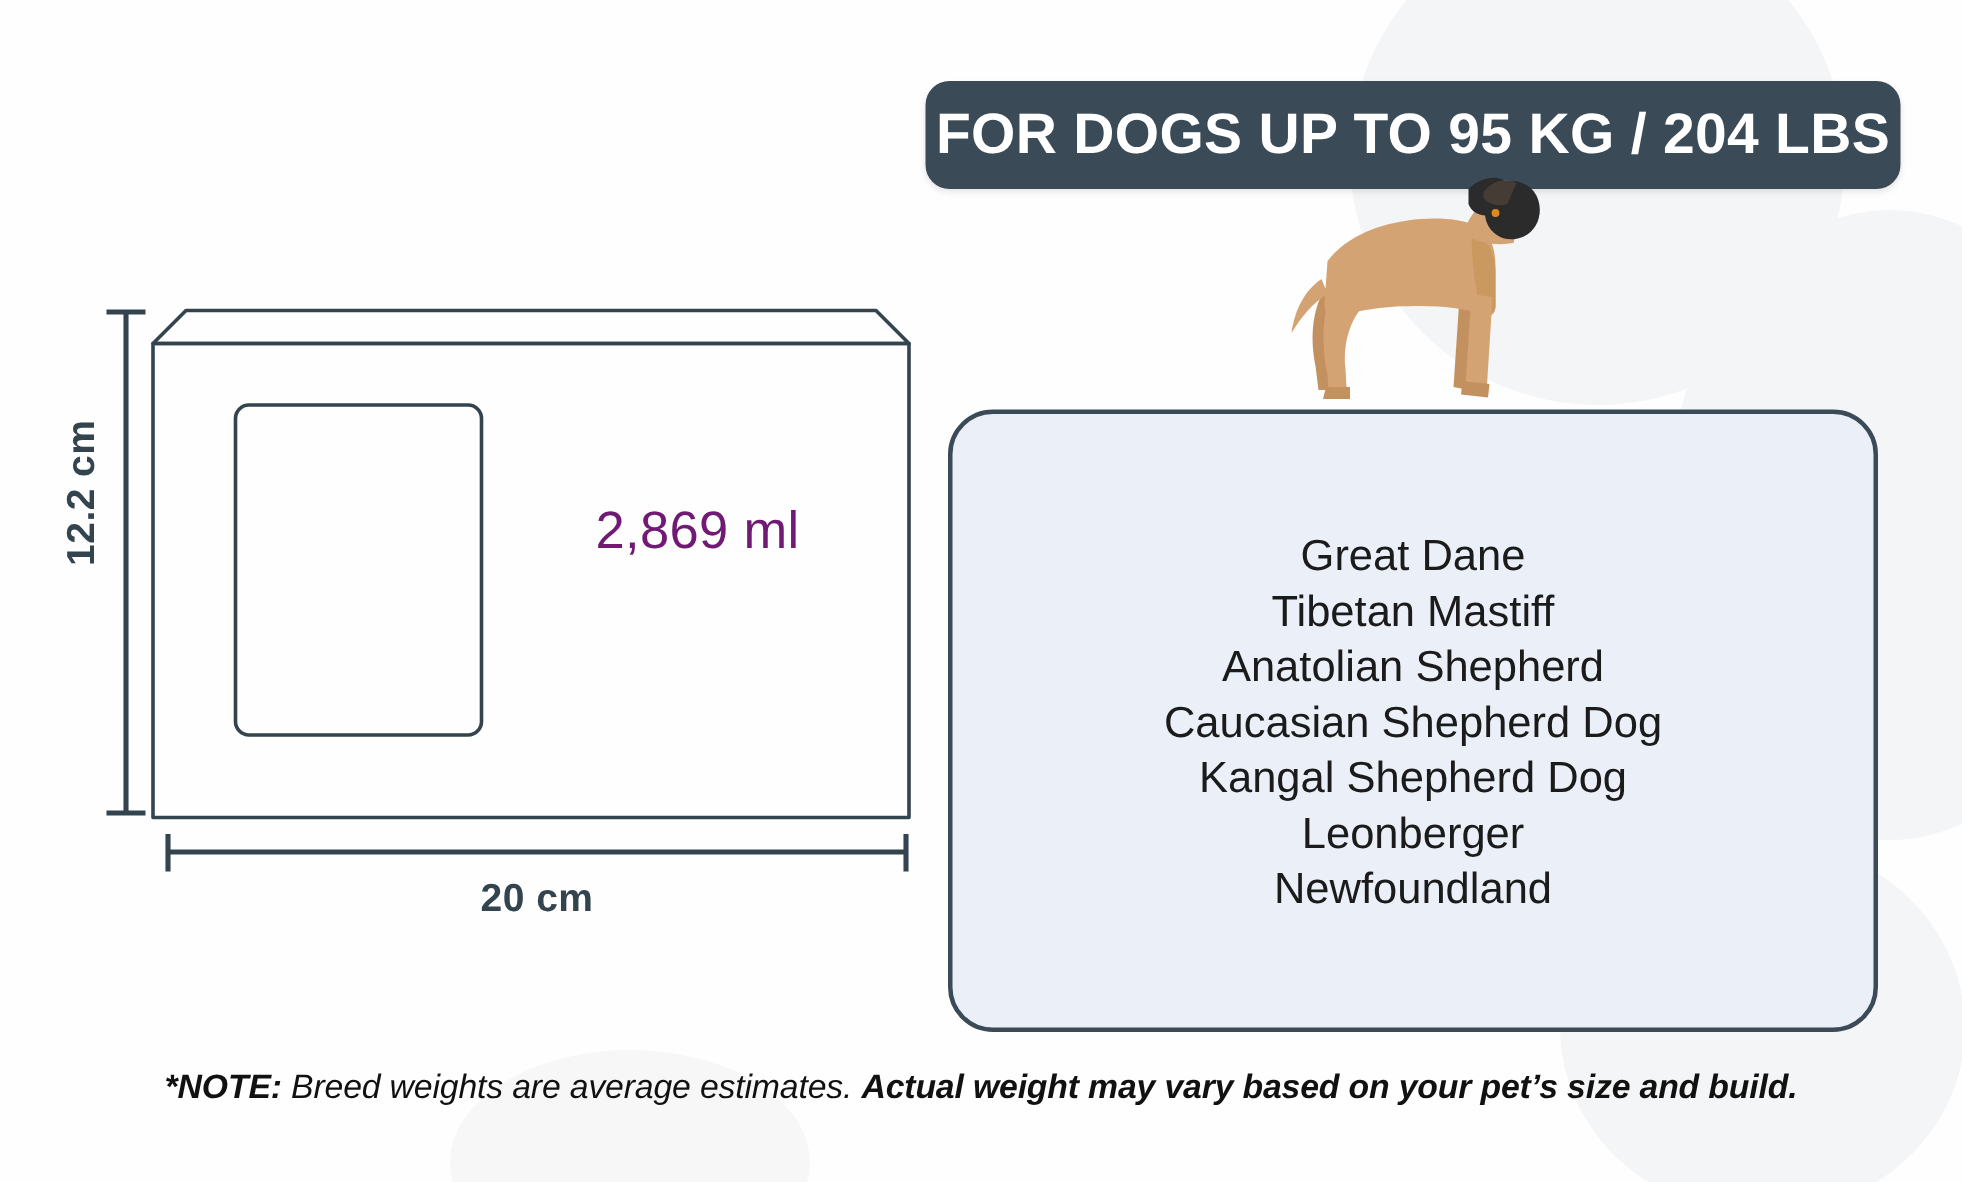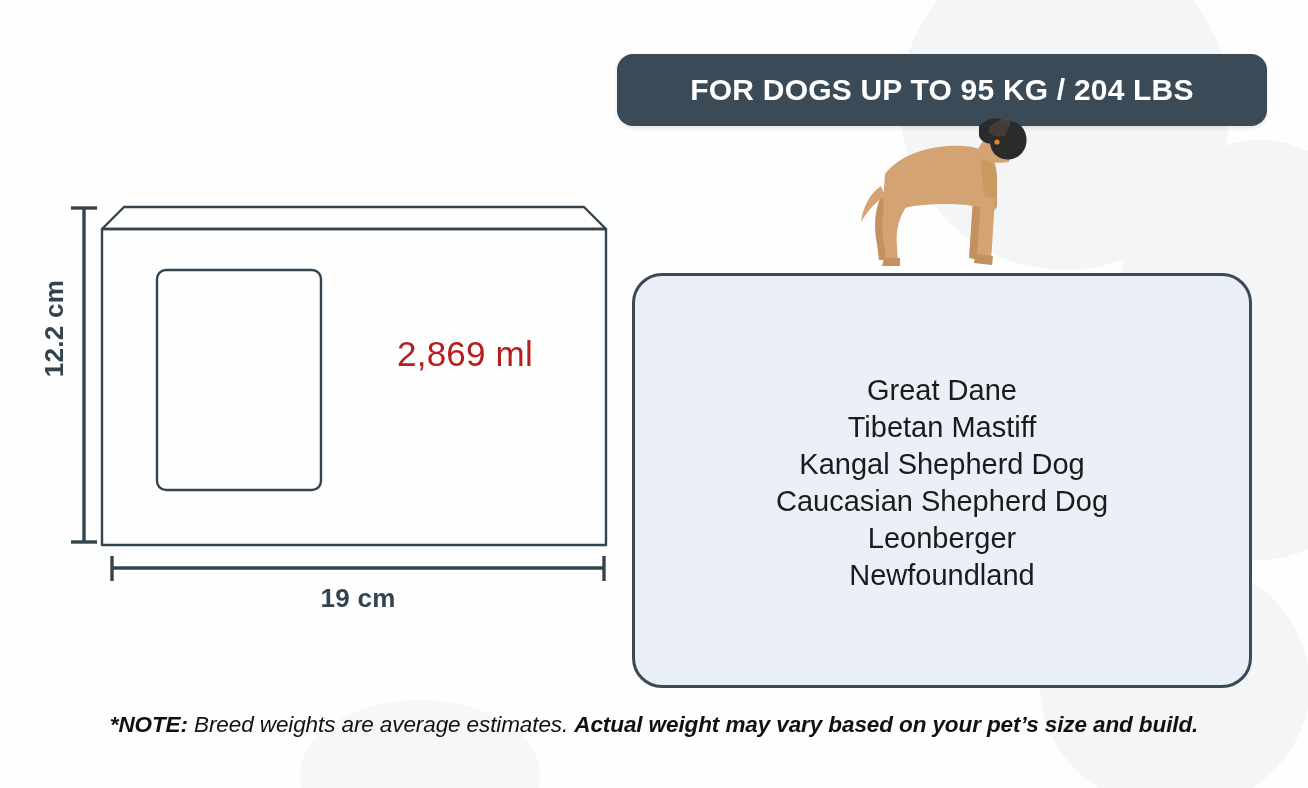--- a/index.html
+++ b/index.html
@@ -40,21 +40,21 @@
     width: 630px; height: 660px;
   }
   #box-svg { position: absolute; left: 0; top: 0; }
 
   .vol-text {
     position: absolute;
     left: 340px;
     top: 332px;
     width: 250px;
     text-align: center;
-    color: #b91c1c;
+    color: #701a75;
     font-size: 35px;
     font-weight: 500;
     line-height: 1.28;
     letter-spacing: 0.2px;
   }
 
   .dim-label {
     position: absolute;
     color: #33444f;
     font-size: 26px;
@@ -84,21 +84,21 @@
     height: 72px;
     background: #3a4a57;
     border-radius: 16px;
     display: flex;
     align-items: center;
     justify-content: center;
     box-shadow: 0 2px 4px rgba(0,0,0,0.10);
   }
   #header-title {
     color: #ffffff;
-    font-size: 30px;
+    font-size: 38px;
     font-weight: 700;
     letter-spacing: 0.2px;
     white-space: nowrap;
   }
 
   #dog-illustration {
     position: absolute;
     left: 855px;
     top: 112px;
     width: 175px;
@@ -179,21 +179,21 @@
         <line x1="112" y1="556" x2="112" y2="581"></line>
         <line x1="604" y1="556" x2="604" y2="581"></line>
       </g>
     </svg>
 
     <div class="vol-text">
       <div>2,869 ml</div>
     </div>
 
     <div class="dim-label" id="height-label">12.2 cm</div>
-    <div class="dim-label" id="width-label">19 cm</div>
+    <div class="dim-label" id="width-label">20 cm</div>
   </div>
 
   <div id="header-pill">
     <span id="header-title">FOR DOGS UP TO 95 KG / 204 LBS</span>
   </div>
 
   <svg id="dog-illustration" viewBox="0 0 175 162">
     <g>
 
       <path d="M30 78 C20 92 18 112 22 132 L24 148 L34 148 L33 130 C32 114 38 100 46 92 Z" fill="#c2915f"></path>
@@ -226,22 +226,23 @@
 
       <path d="M134 16 C140 8 150 6 156 10 L150 24 C144 26 137 24 134 20 Z" fill="#d4a373" opacity="0.15"></path>
 
       <circle cx="142" cy="30" r="2.6" fill="#e08a1e"></circle>
     </g>
   </svg>
 
   <div id="breed-panel">
     <div class="breed-item">Great Dane</div>
     <div class="breed-item">Tibetan Mastiff</div>
+    <div class="breed-item">Anatolian Shepherd</div>
+    <div class="breed-item">Caucasian Shepherd Dog</div>
     <div class="breed-item">Kangal Shepherd Dog</div>
-    <div class="breed-item">Caucasian Shepherd Dog</div>
     <div class="breed-item">Leonberger</div>
     <div class="breed-item">Newfoundland</div>
   </div>
 
   <div id="footnote">
     <span class="strong">*NOTE:</span><span> Breed weights are average estimates. </span><span class="strong">Actual weight may vary based on your pet’s size and build.</span>
   </div>
 
 </div>
 

